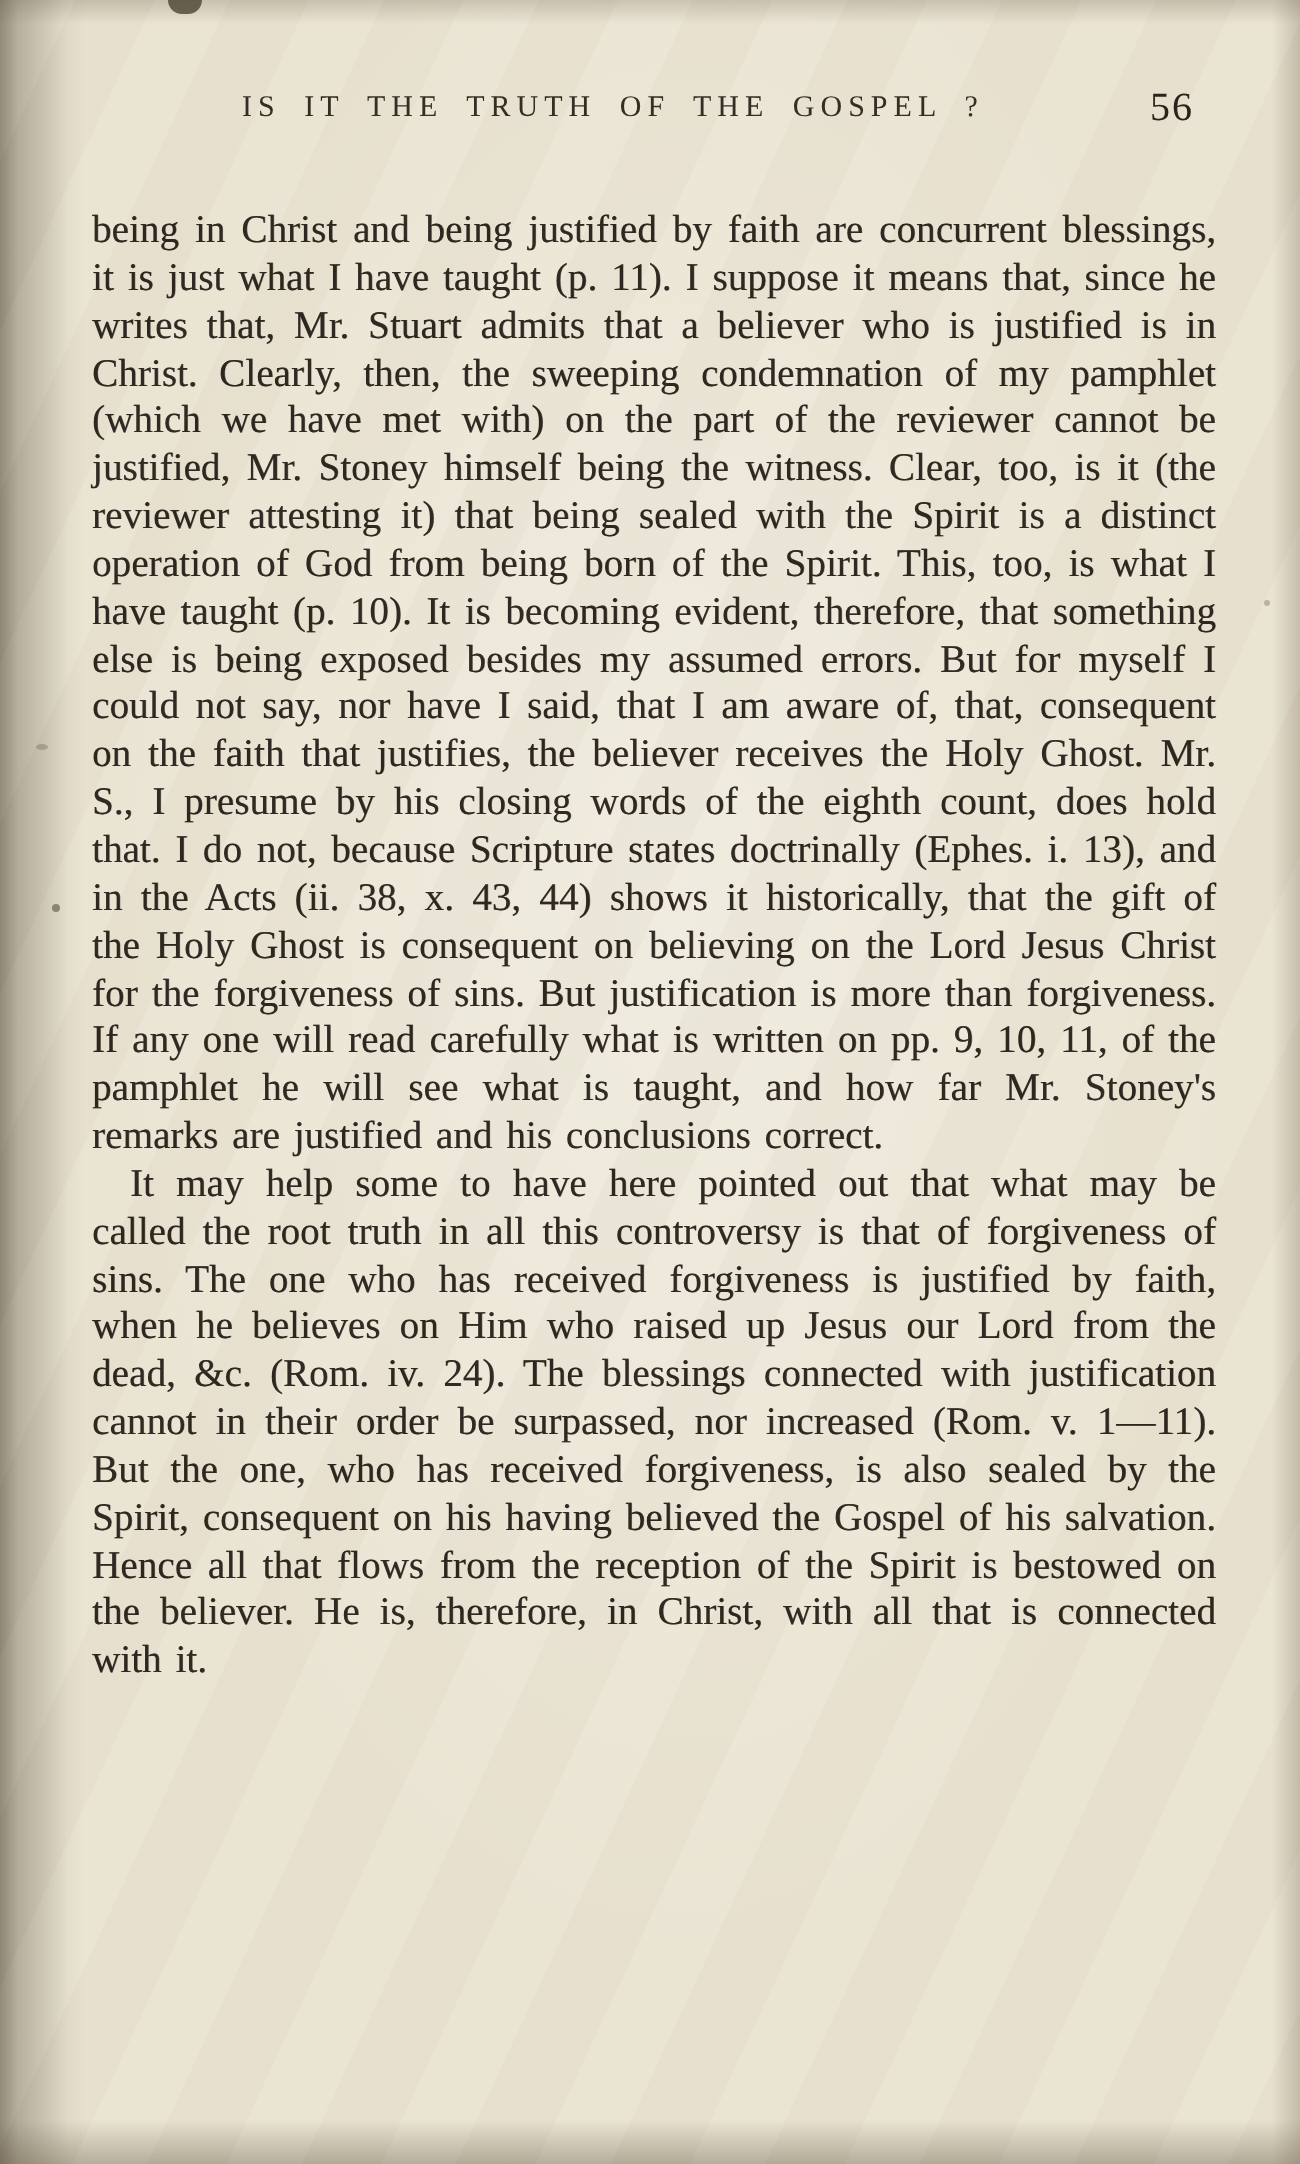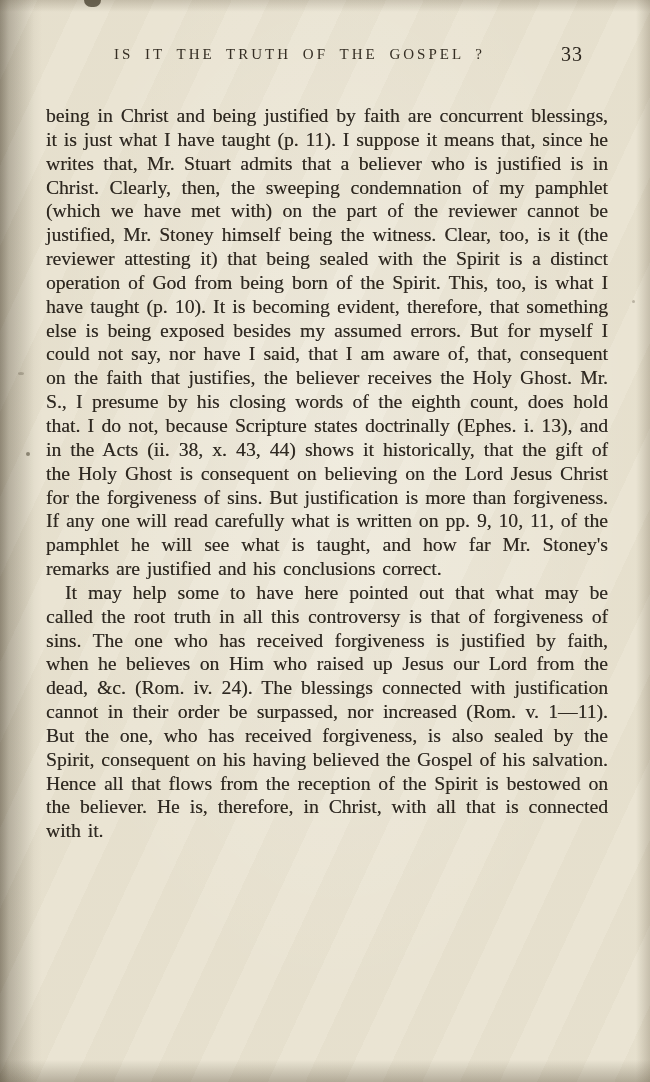--- a/index.html
+++ b/index.html
@@ -36,21 +36,21 @@
       rgba(255,255,255,0.045) 0px,
       rgba(255,255,255,0.045) 34px,
       rgba(173,162,138,0.05) 34px,
       rgba(173,162,138,0.05) 70px
     );
     pointer-events: none;
   }
 
   .page-header {
     position: relative;
-    margin: 46px 59px 0 48px;
+    margin: 46px 45px 0 48px;
     height: 26px;
   }
 
   .running-title {
     text-align: center;
     font-size: 15px;
     letter-spacing: 3px;
     word-spacing: 5px;
     color: #352e24;
     padding-right: 40px; 
@@ -106,21 +106,21 @@
 </head>
 <body>
 
 <div class="scan">
 
   <div class="binding-shadow"></div>
   <div class="watermark"></div>
 
   <div class="page-header">
     <div class="running-title">IS IT THE TRUTH OF THE GOSPEL ?</div>
-    <div class="page-number">33</div>
+    <div class="page-number">56</div>
   </div>
 
   <div class="body-text">
     <p class="para no-indent">being in Christ and being justified by faith are concurrent blessings, it is just what I have taught (p. 11). I suppose it means that, since he writes that, Mr. Stuart admits that a believer who is justified is in Christ. Clearly, then, the sweeping condemnation of my pamphlet (which we have met with) on the part of the reviewer cannot be justified, Mr. Stoney himself being the witness. Clear, too, is it (the reviewer attesting it) that being sealed with the Spirit is a distinct operation of God from being born of the Spirit. This, too, is what I have taught (p. 10). It is becoming evident, therefore, that something else is being exposed besides my assumed errors. But for myself I could not say, nor have I said, that I am aware of, that, consequent on the faith that justifies, the believer receives the Holy Ghost. Mr. S., I presume by his closing words of the eighth count, does hold that. I do not, because Scripture states doctrinally (Ephes. i. 13), and in the Acts (ii. 38, x. 43, 44) shows it historically, that the gift of the Holy Ghost is consequent on believing on the Lord Jesus Christ for the forgiveness of sins. But justification is more than forgiveness. If any one will read carefully what is written on pp. 9, 10, 11, of the pamphlet he will see what is taught, and how far Mr. Stoney's remarks are justified and his conclusions correct.</p>
     <p class="para indent">It may help some to have here pointed out that what may be called the root truth in all this controversy is that of forgiveness of sins. The one who has received forgiveness is justified by faith, when he believes on Him who raised up Jesus our Lord from the dead, &amp;c. (Rom. iv. 24). The blessings connected with justification cannot in their order be surpassed, nor increased (Rom. v. 1—11). But the one, who has received forgiveness, is also sealed by the Spirit, consequent on his having believed the Gospel of his salvation. Hence all that flows from the reception of the Spirit is bestowed on the believer. He is, therefore, in Christ, with all that is connected with it.</p>
   </div>
 
   <div class="speck s1"></div>
   <div class="speck s2"></div>
   <div class="speck s3"></div>

